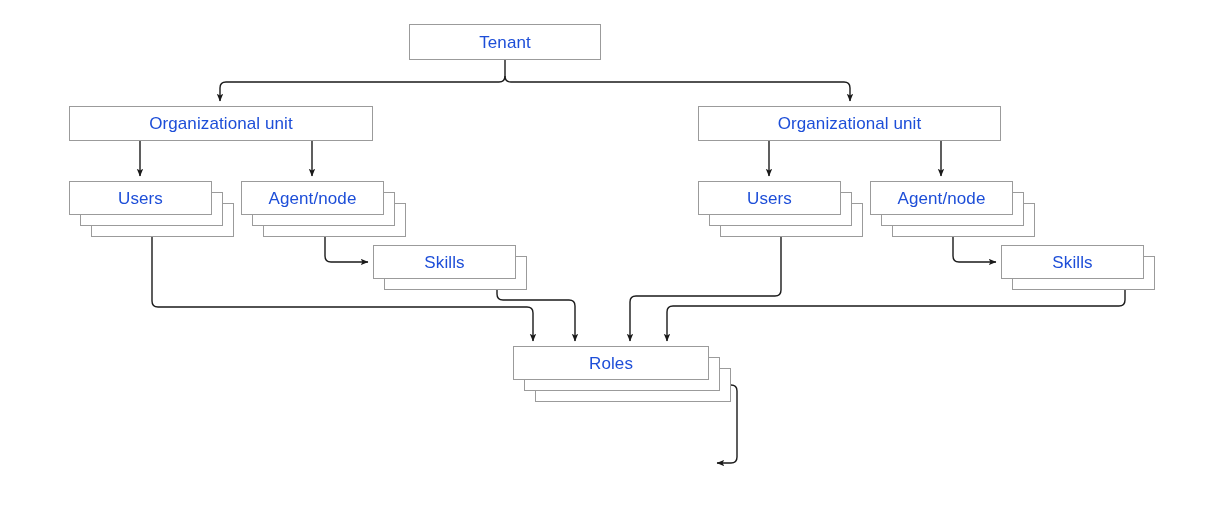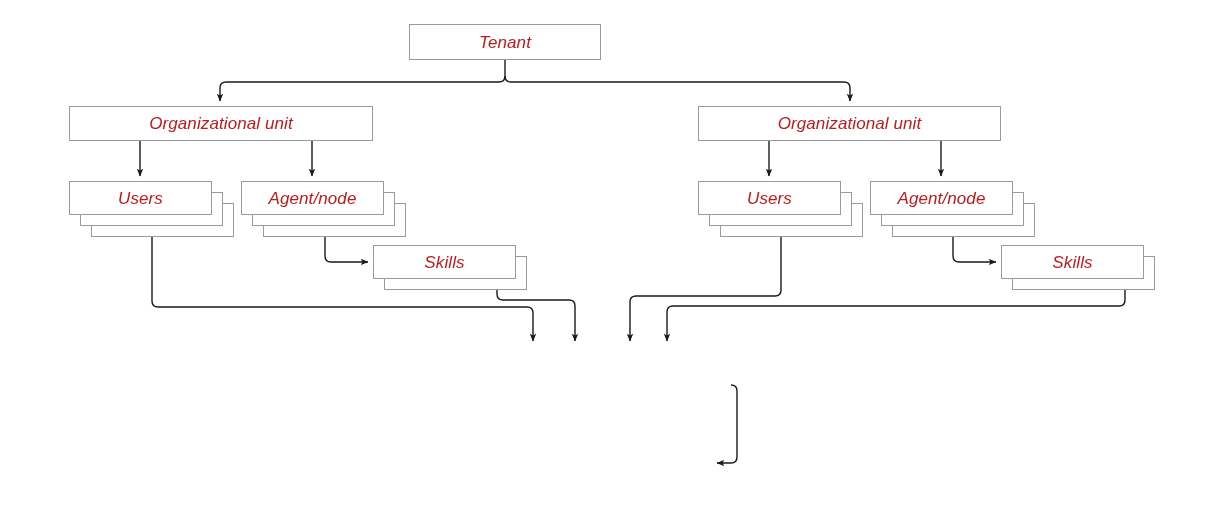--- a/index.html
+++ b/index.html
@@ -43,25 +43,24 @@
     background: #ffffff;
     border: 1px solid #9b9b9b;
     display: flex;
     align-items: center;
     justify-content: center;
     left: 0;
     top: 0;
   }
   .face .lbl {
     font-size: 17px;
-    color: #b91c1c;
+    color: #1d4ed8;
     line-height: 1;
     white-space: nowrap;
     letter-spacing: 0.1px;
-    font-style: italic;
   }
 </style>
 </head>
 <body>
 
 <div id="diagram-root">
 
   <svg id="wires" viewBox="0 0 1208 513" width="1208" height="513">
     <defs>
       <marker id="ah" markerWidth="9" markerHeight="9" refX="7.2" refY="3.2" orient="auto" markerUnits="userSpaceOnUse">
@@ -153,15 +152,22 @@
     </div>
   </div>
 
   <div class="node" style="left:1001px; top:245px; width:154px; height:45px;">
     <div class="layer" style="left:11px; top:11px; width:143px; height:34px;"></div>
     <div class="face" style="width:143px; height:34px;">
       <span class="lbl">Skills</span>
     </div>
   </div>
 
+  <div class="node" style="left:513px; top:346px; width:218px; height:56px;">
+    <div class="layer" style="left:22px; top:22px; width:196px; height:34px;"></div>
+    <div class="layer" style="left:11px; top:11px; width:196px; height:34px;"></div>
+    <div class="face" style="width:196px; height:34px;">
+      <span class="lbl">Roles</span>
+    </div>
+  </div>
 
 
 </div>
 
 </body></html>

